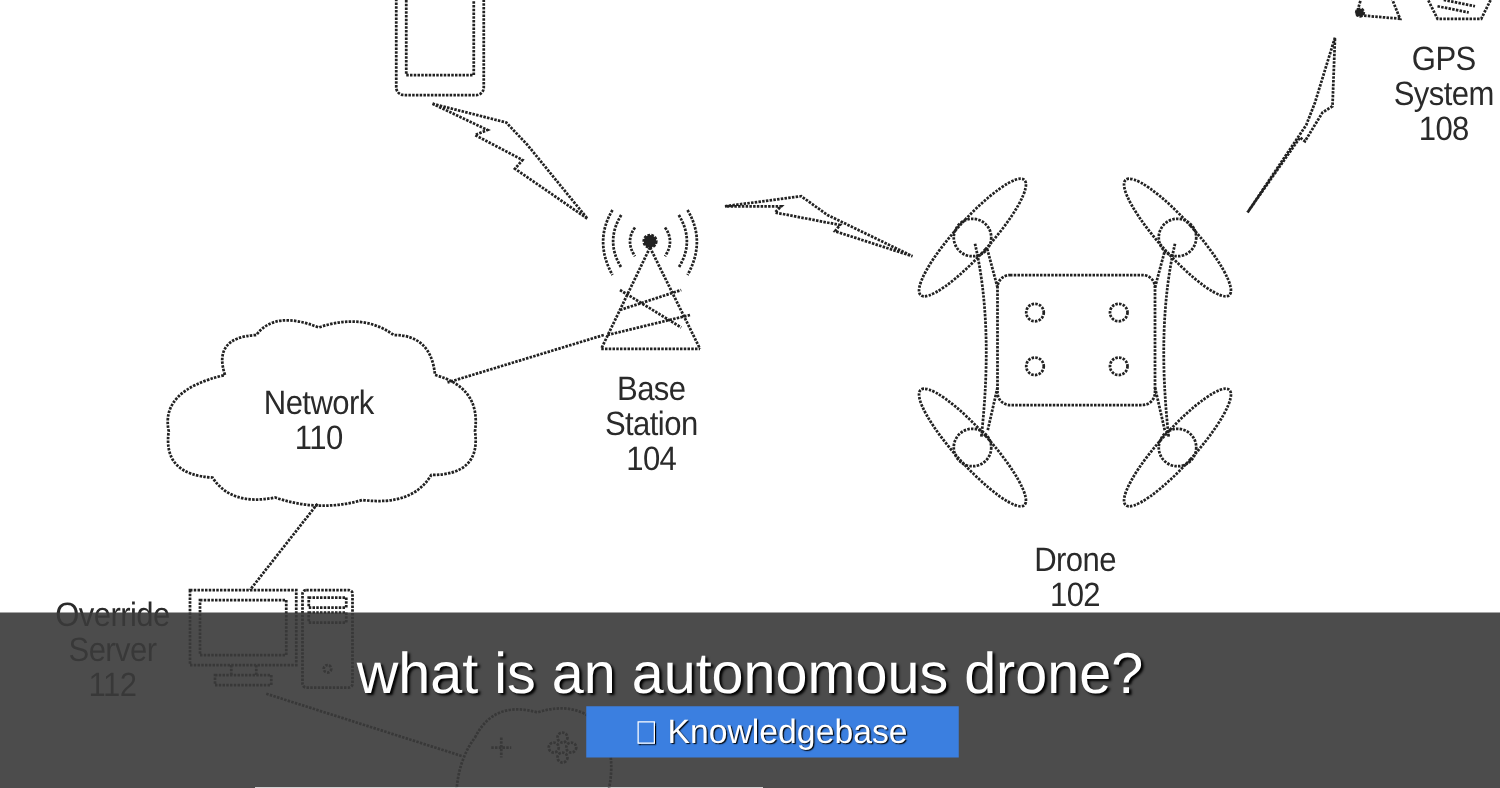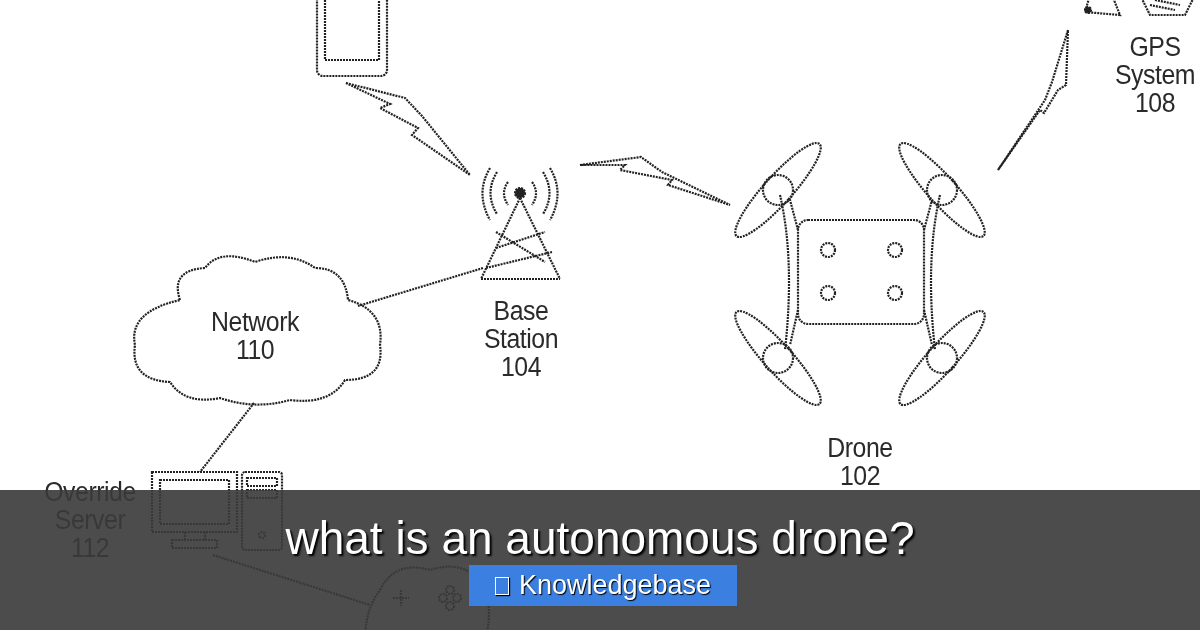--- a/index.html
+++ b/index.html
@@ -2,21 +2,21 @@
 <html><head>
 <meta charset="utf-8">
 <style>
   html, body { margin:0; padding:0; }
   body { width:1200px; height:630px; overflow:hidden; background:#ffffff; position:relative; font-family:"Liberation Sans", sans-serif; }
   .diagram { position:absolute; left:0; top:0; width:1200px; height:630px;border-radius:26px; }
   .diagram svg { position:absolute; left:0; top:0; }
   .lbl { position:absolute; text-align:center; color:#2a2a2a; font-family:"Liberation Sans", sans-serif; font-size:27px; line-height:28px; letter-spacing:-0.5px; transform:scaleX(0.92); }
   .overlay { position:absolute; left:0; top:490px; width:1200px; height:140px; background:rgba(58,58,58,0.91); }
   .headline { position:absolute; left:0; top:510px; width:1200px; text-align:center; color:#ffffff; font-family:"Liberation Sans", sans-serif; font-size:46px; line-height:56px; text-shadow:2px 2px 2px #000; }
-  .kb-btn { position:absolute; left:469px; top:565px; width:268px; height:41px; background:#3b7fe0; color:#fff; display:flex; align-items:center; justify-content:center; gap:10px; font-family:"Liberation Sans", sans-serif; font-size:27px; text-shadow:1px 1px 1px #000; cursor:pointer; }
+  .kb-btn { position:absolute; left:469px; top:565px; width:298px; height:41px; background:#3b7fe0; color:#fff; display:flex; align-items:center; justify-content:center; gap:10px; font-family:"Liberation Sans", sans-serif; font-size:27px; text-shadow:1px 1px 1px #000; cursor:pointer; }
   .kb-icon { display:inline-block; width:14px; height:18px; border:1.5px solid #fff; box-sizing:border-box; box-shadow:1px 1px 1px #000; }
 </style>
 </head>
 <body>
 
 <div class="diagram">
   <svg width="1200" height="630" viewBox="0 0 1200 630" fill="none" stroke="#222" stroke-width="2.2" stroke-dasharray="2 1">
 
     <g>
       <rect x="317" y="-20" width="70" height="96" rx="6"></rect>

